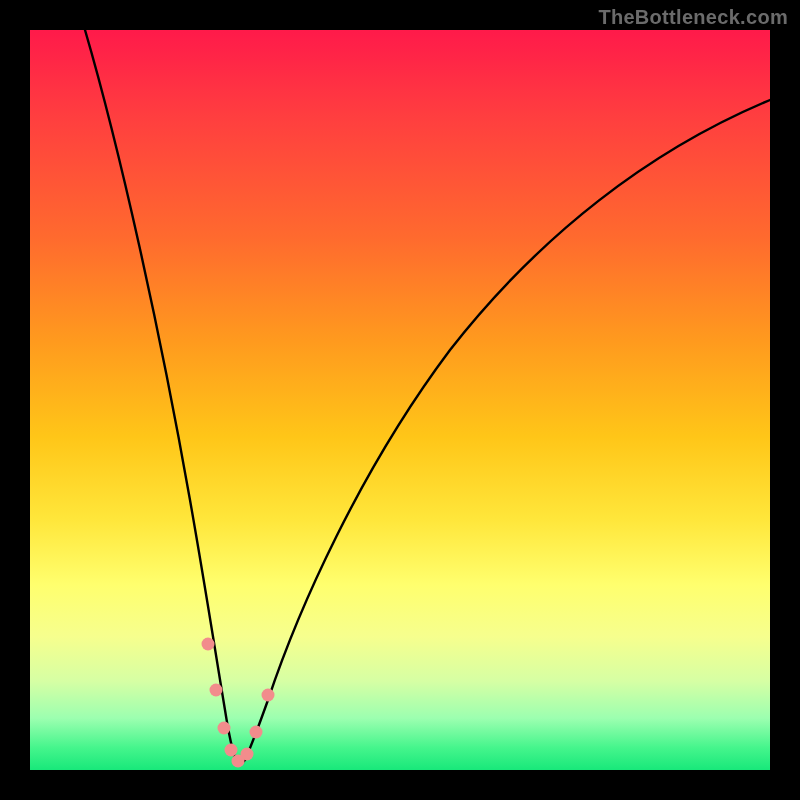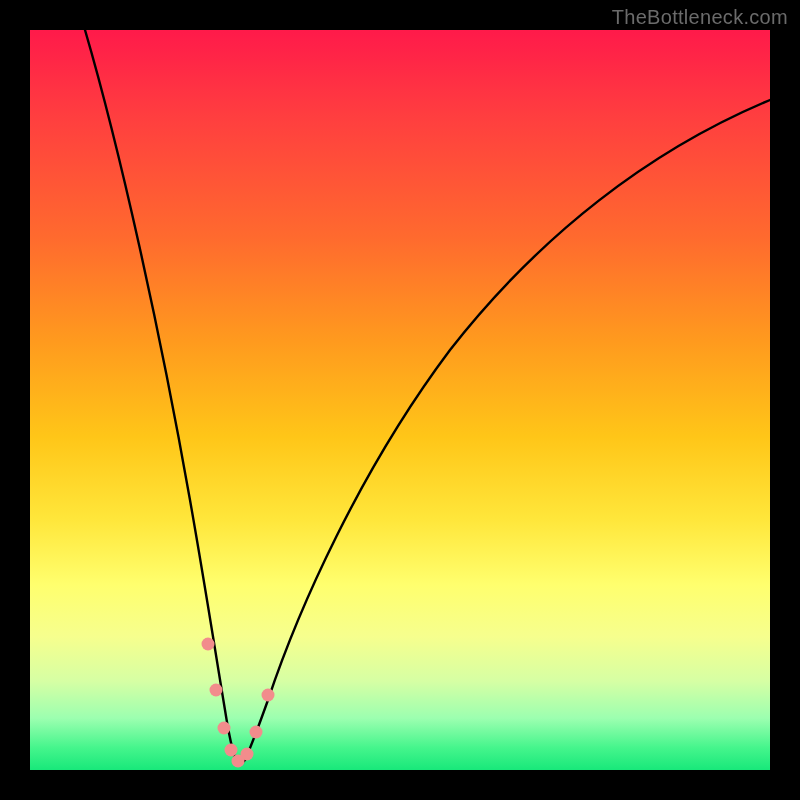--- a/index.html
+++ b/index.html
@@ -36,21 +36,21 @@
       #45F58C 97%,
       #18E87A 100%
     );
   }
   .watermark {
     position: absolute;
     top: 6px;
     right: 12px;
     color: #6b6b6b;
     font-size: 20px;
-    font-weight: 400;
+    font-weight: 700;
     letter-spacing: 0.3px;
     user-select: none;
   }
   svg.curve {
     position: absolute;
     left: 0; top: 0;
     width: 740px; height: 740px;
   }
 </style>
 </head>

